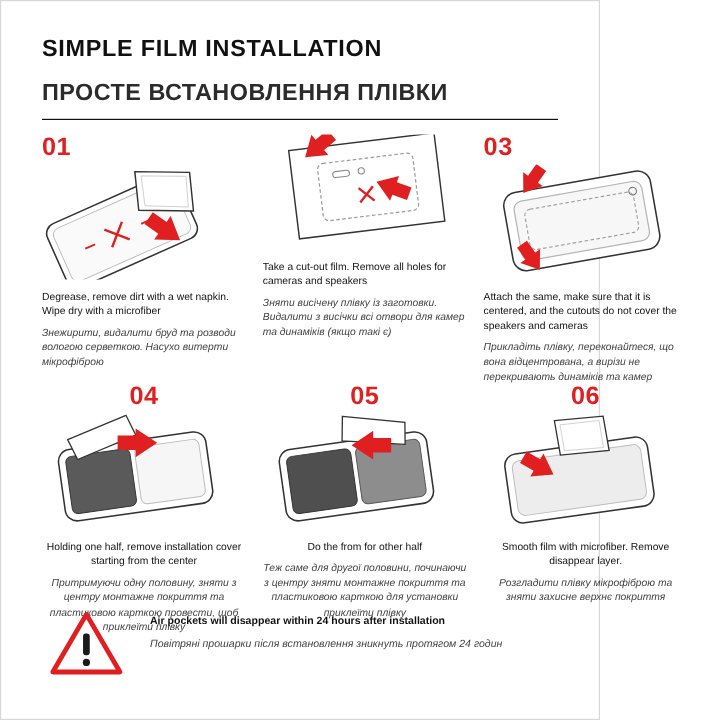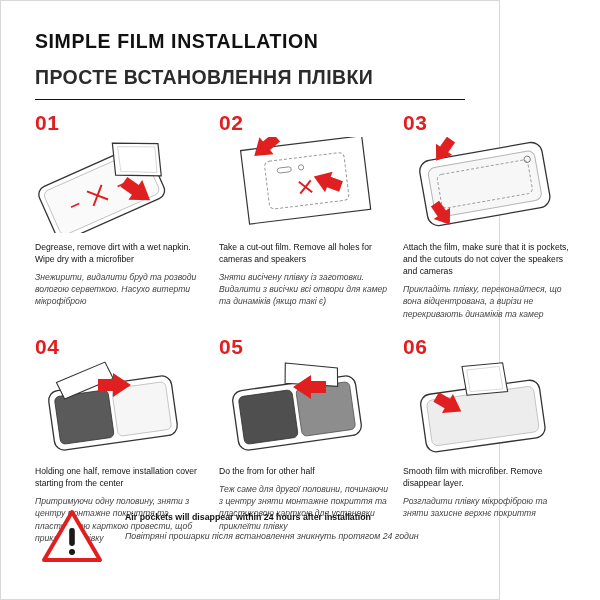--- a/index.html
+++ b/index.html
@@ -72,21 +72,22 @@
     color: #111;
     margin-bottom: 6px;
   }
   .txt-uk {
     font-size: 8.6px;
     line-height: 1.42;
     color: #444;
     font-style: italic;
   }
   .row2 {
-    margin-top: 16px;
+    margin-top: 0;
+    text-align: center;
   }
   
   .footer {
     position: absolute;
     left: 34px;
     right: 34px;
     bottom: 36px;
     display: flex;
     align-items: flex-start;
     gap: 16px;
@@ -150,21 +151,20 @@
           </g>
 
           <path d="M118 54 l-18 -12 l0 6 l-14 0 l0 12 l14 0 l0 6 z" fill="#e02020" transform="rotate(35 102 54)"></path>
         </svg>
       </div>
       <div class="txt-en">Degrease, remove dirt with a wet napkin. Wipe dry with a microfiber</div>
       <div class="txt-uk">Знежирити, видалити бруд та розводи вологою серветкою. Насухо витерти мікрофіброю</div>
     </div>
 
     <div class="cell">
-      <div class="step-num">02</div>
       <div class="art">
         <svg width="170" height="96" viewBox="0 0 170 96">
           <g transform="translate(26,6) rotate(-7 60 40)">
             <rect x="0" y="0" width="122" height="74" fill="#ffffff" stroke="#333" stroke-width="1.2"></rect>
             <rect x="22" y="14" width="80" height="48" rx="5" ry="5" fill="none" stroke="#999" stroke-width="1" stroke-dasharray="3 2"></rect>
             <rect x="34" y="22" width="14" height="5" rx="2.5" fill="none" stroke="#888" stroke-width="0.9"></rect>
             <circle cx="58" cy="24" r="2.6" fill="none" stroke="#888" stroke-width="0.9"></circle>
             <path d="M54 38 L66 50 M66 38 L54 50" stroke="#e02020" stroke-width="2"></path>
           </g>
           <path d="M60 10 l-16 -11 l0 5.5 l-13 0 l0 11 l13 0 l0 5.5 z" fill="#e02020" transform="rotate(140 46 10)"></path>
@@ -182,21 +182,21 @@
           <g transform="translate(20,14) rotate(-10 62 34)">
             <rect x="0" y="0" width="124" height="66" rx="11" ry="11" fill="#ffffff" stroke="#333" stroke-width="1.3"></rect>
             <rect x="8" y="8" width="108" height="50" rx="7" ry="7" fill="#f7f7f7" stroke="#b4b4b4" stroke-width="1"></rect>
             <rect x="16" y="16" width="92" height="34" rx="5" ry="5" fill="none" stroke="#9a9a9a" stroke-width="0.9" stroke-dasharray="3 2"></rect>
             <circle cx="108" cy="16" r="3.2" fill="none" stroke="#777" stroke-width="0.9"></circle>
           </g>
           <path d="M52 14 l-14 -10 l0 5 l-12 0 l0 10 l12 0 l0 5 z" fill="#e02020" transform="rotate(125 40 14)"></path>
           <path d="M52 78 l-14 -10 l0 5 l-12 0 l0 10 l12 0 l0 5 z" fill="#e02020" transform="rotate(55 40 78)"></path>
         </svg>
       </div>
-      <div class="txt-en">Attach the film, make sure that it is pockets, and the cutouts do not cover the speakers and cameras</div>
+      <div class="txt-en">Attach the same, make sure that it is centered, and the cutouts do not cover the speakers and cameras</div>
       <div class="txt-uk">Прикладіть плівку, переконайтеся, що вона відцентрована, а вирізи не перекривають динаміків та камер</div>
     </div>
   </div>
 
   <div class="grid row2">
 
     <div class="cell">
       <div class="step-num">04</div>
       <div class="art">
         <svg width="170" height="96" viewBox="0 0 170 96">

